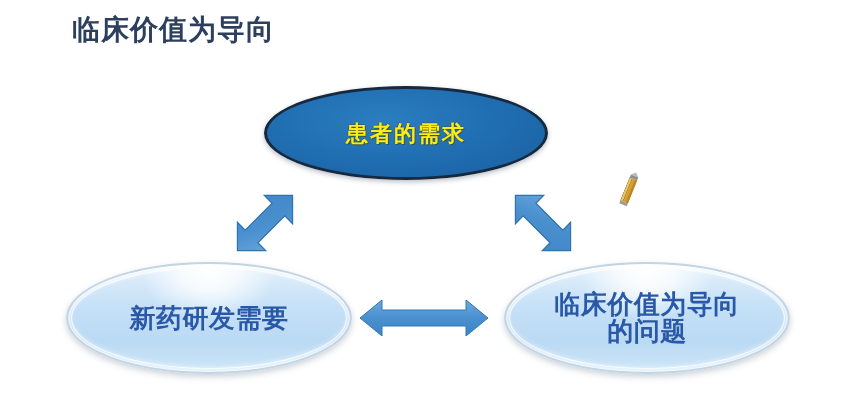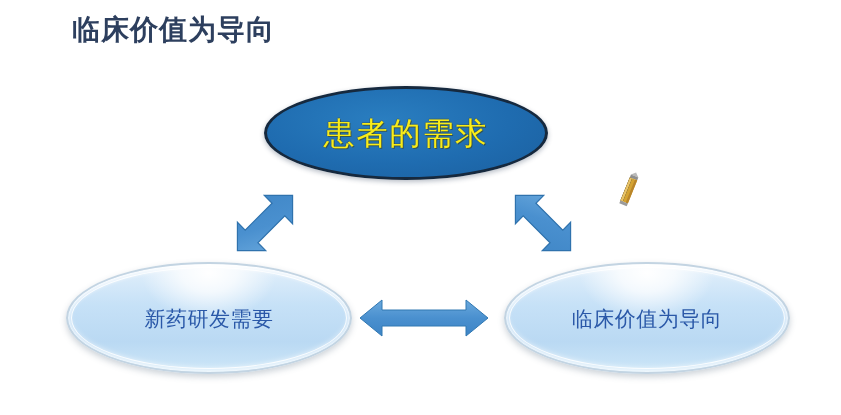--- a/index.html
+++ b/index.html
@@ -46,22 +46,22 @@
   #ellipse-top {
     left: 264px;
     top: 86px;
     width: 284px;
     height: 94px;
     background: radial-gradient(ellipse at 42% 35%, #2a7ec0 0%, #1f6cb0 55%, #1b5f9e 100%);
     border: 3px solid #16293e;
     box-shadow: 0 2px 5px rgba(20,40,70,0.30);
   }
   #ellipse-top .ell-text {
-    font-size: 31px;
-    font-weight: normal;
+    font-size: 22px;
+    font-weight: bold;
     color: #f9ec18;
     letter-spacing: 2px;
     line-height: 31px;
     text-shadow:
       1px 1px 0 rgba(70,60,0,0.55),
       -1px 0 0 rgba(70,60,0,0.25),
       0 -1px 0 rgba(70,60,0,0.25);
   }
 
   
@@ -69,22 +69,22 @@
     background:
       radial-gradient(ellipse at 50% 8%, #ffffff 0%, rgba(255,255,255,0.75) 14%, rgba(255,255,255,0) 34%),
       linear-gradient(180deg, #e3f0fb 0%, #c6e1f7 38%, #bad9f3 72%, #cde7f8 100%);
     border: 2px solid #c3d4e2;
     box-shadow:
       0 3px 6px rgba(90,110,130,0.30),
       inset 0 -3px 6px rgba(255,255,255,0.85),
       inset 0 3px 4px rgba(255,255,255,0.9);
   }
   .ellipse-light .ell-text {
-    font-size: 21px;
-    font-weight: normal;
+    font-size: 26px;
+    font-weight: bold;
     color: #2a58a8;
     line-height: 27px;
     letter-spacing: 0.5px;
   }
   #ellipse-left  { left: 66px;  top: 262px; width: 286px; height: 112px; }
   #ellipse-right { left: 504px; top: 262px; width: 286px; height: 112px; }
 
   
   .ellipse-light::before {
     content: "";
@@ -125,20 +125,21 @@
 
   <div class="ellipse ellipse-light" id="ellipse-left">
     <span class="ell-text">
       <span>新药研发需要</span><br>
     </span>
   </div>
 
   <div class="ellipse ellipse-light" id="ellipse-right">
     <span class="ell-text">
       <span>临床价值为导向</span><br>
+      <span>的问题</span>
     </span>
   </div>
 
   <svg class="arrow" id="arrow-left-diag" viewBox="0 0 86 86">
     <defs>
       <linearGradient id="gradDiagL" x1="0" y1="1" x2="1" y2="0">
         <stop offset="0%" stop-color="#6aa9dd"></stop>
         <stop offset="45%" stop-color="#4a90cf"></stop>
         <stop offset="100%" stop-color="#3f86c6"></stop>
       </linearGradient>

